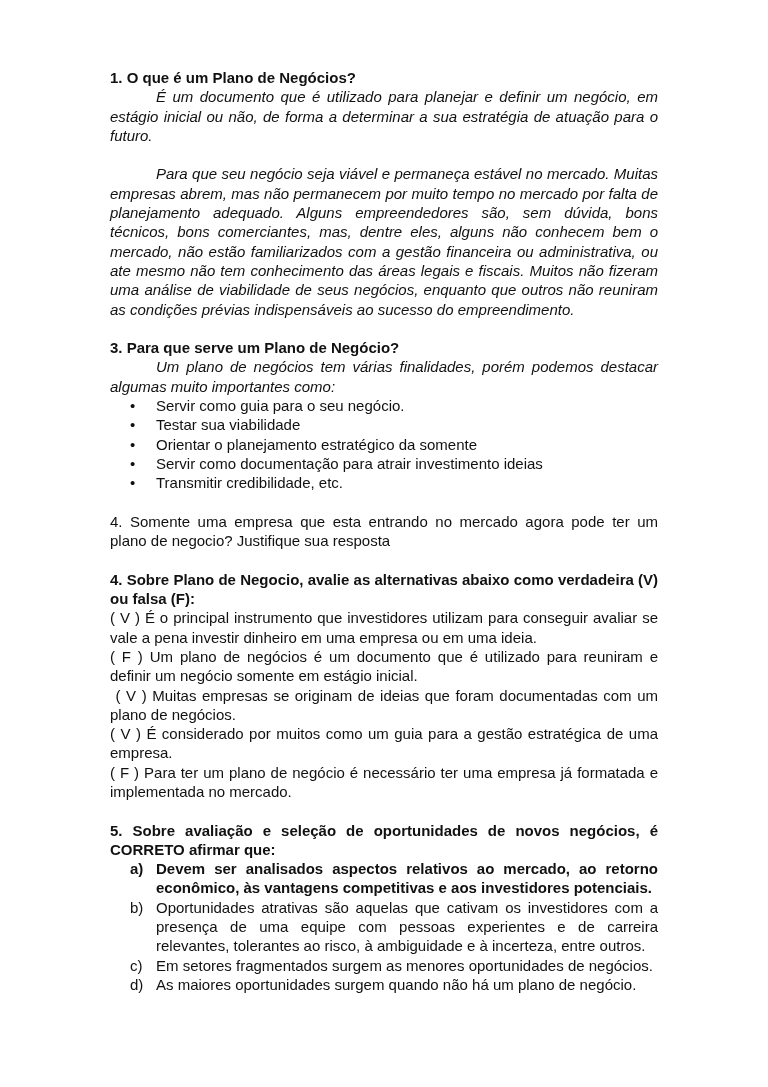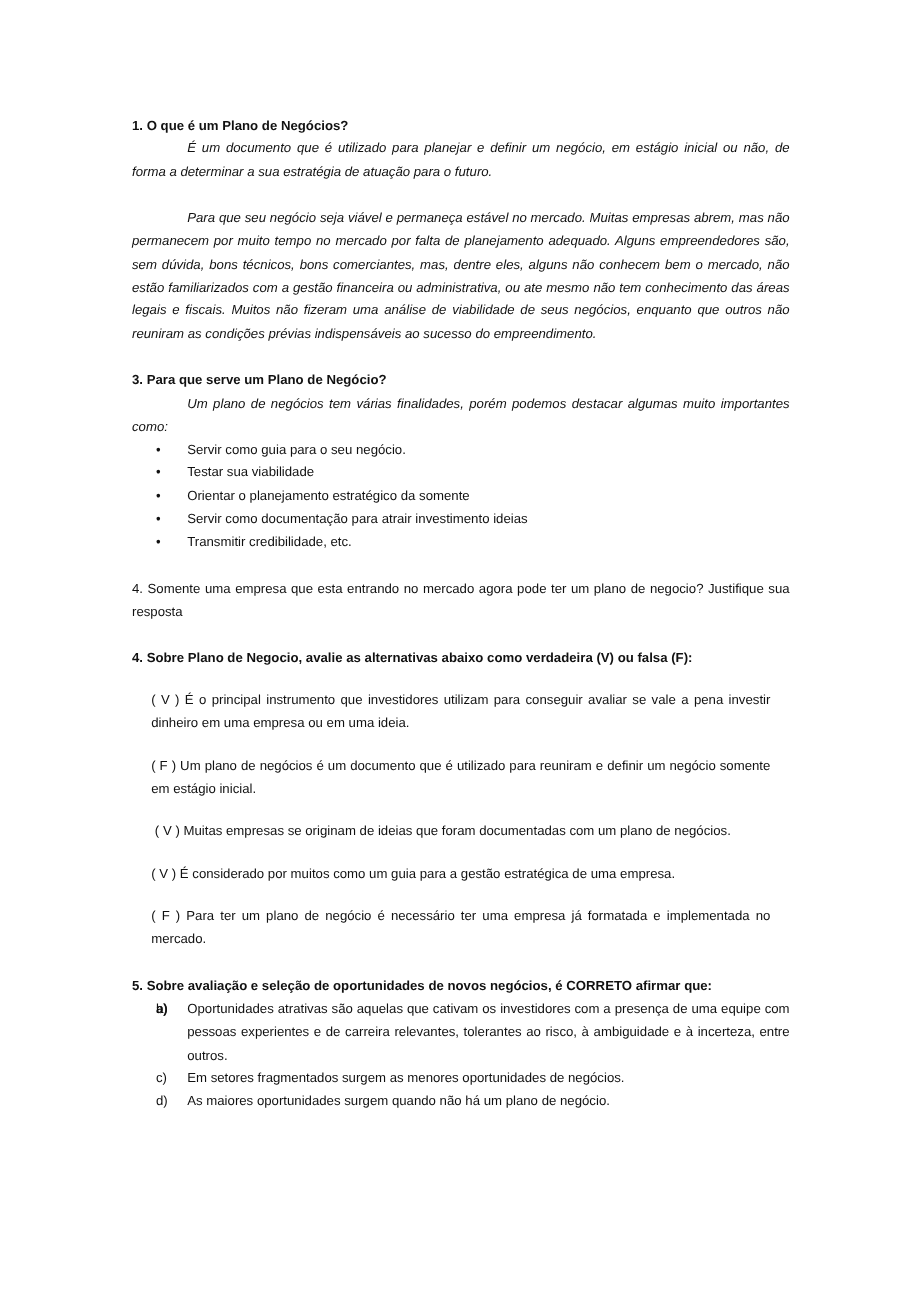--- a/index.html
+++ b/index.html
@@ -11,39 +11,39 @@
       width: 768px;
       height: 1087px;
       overflow: hidden;
       position: relative;
       font-family: "Liberation Sans", sans-serif;
       color: #111111;
     }
     .page {
       position: absolute;
       left: 110px;
-      top: 96px;
+      top: 68px;
       width: 548px;
-      font-size: 11px;
+      font-size: 15px;
       line-height: 19.3px;
     }
     .block { margin: 0 0 19.3px 0; }
     .q-title { font-weight: bold; margin: 0; }
     .para {
       margin: 0;
       text-align: justify;
       text-indent: 46px;
       font-style: italic;
     }
     .plain {
       margin: 0;
       text-align: justify;
     }
     .vf {
-      margin: 16px;
+      margin: 0;
       text-align: justify;
     }
     .bullets {
       list-style: none;
       margin: 0;
       padding: 0;
     }
     .bullets li {
       position: relative;
       padding-left: 46px;
@@ -139,20 +139,21 @@
       <span>( F )</span>
       <span>Para ter um plano de negócio é necessário ter uma empresa já formatada e implementada no mercado.</span>
     </p>
   </section>
 
   <section class="block">
     <p class="q-title" style="text-align:justify;">5. Sobre avaliação e seleção de oportunidades de novos negócios, é CORRETO afirmar que:</p>
     <ol class="options">
       <li class="correct">
         <span class="letter">a)</span>
+        <span>Devem ser analisados aspectos relativos ao mercado, ao retorno econômico, às vantagens competitivas e aos investidores potenciais.</span>
       </li>
       <li>
         <span class="letter">b)</span>
         <span>Oportunidades atrativas são aquelas que cativam os investidores com a presença de uma equipe com pessoas experientes e de carreira relevantes, tolerantes ao risco, à ambiguidade e à incerteza, entre outros.</span>
       </li>
       <li>
         <span class="letter">c)</span>
         <span>Em setores fragmentados surgem as menores oportunidades de negócios.</span>
       </li>
       <li>

